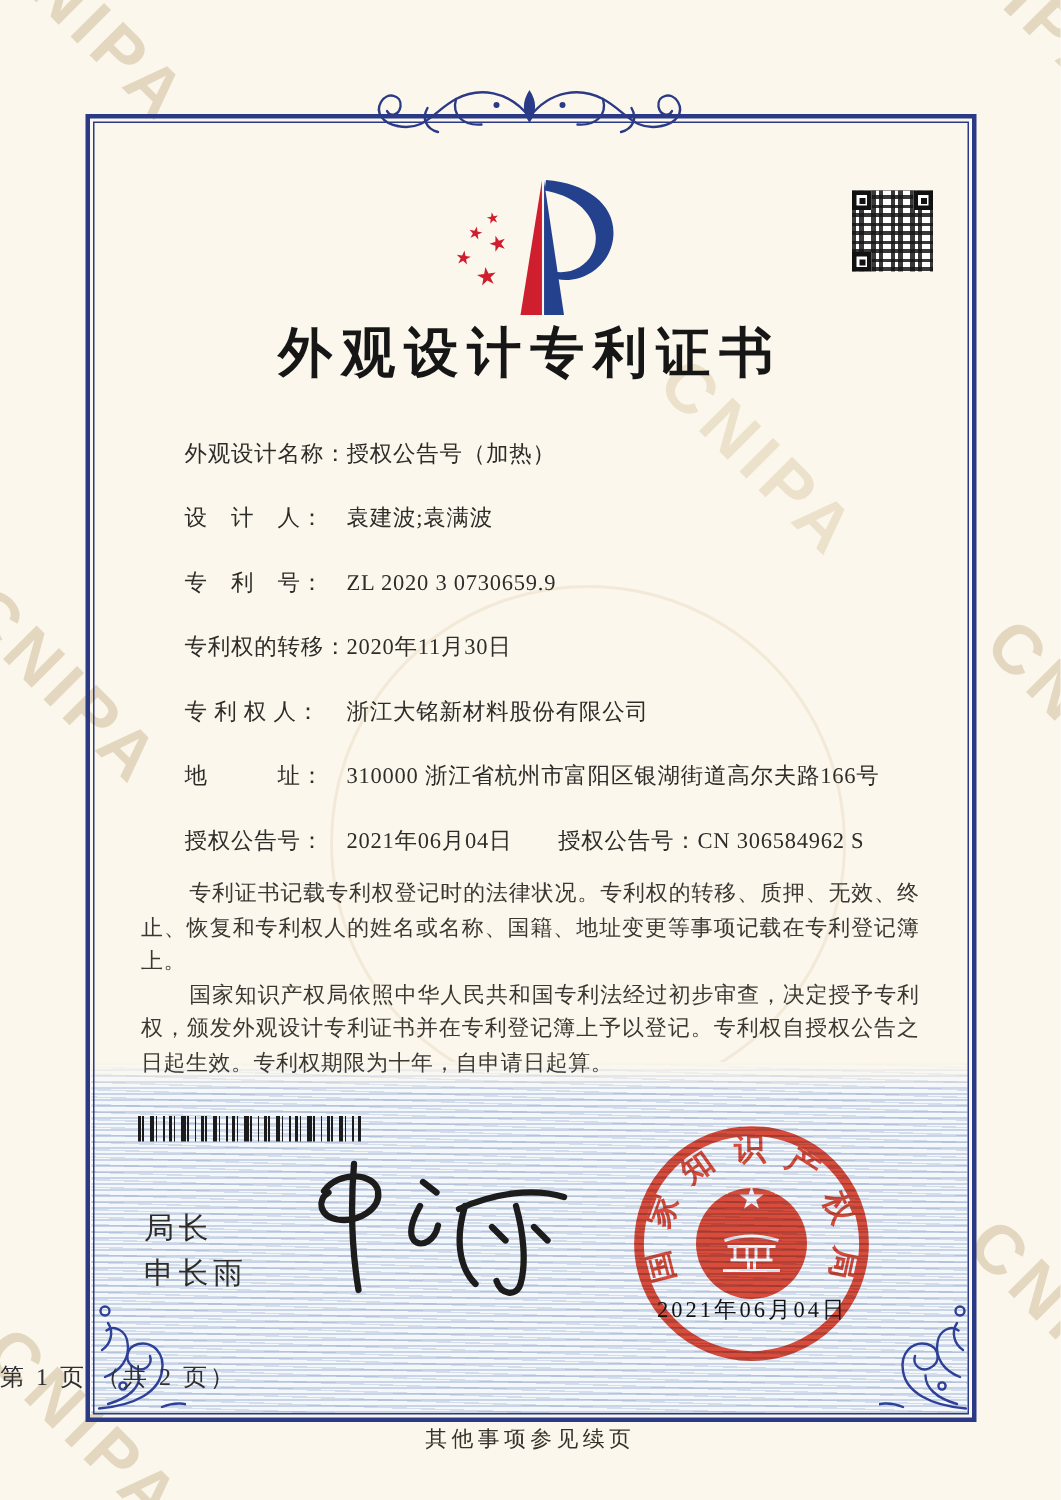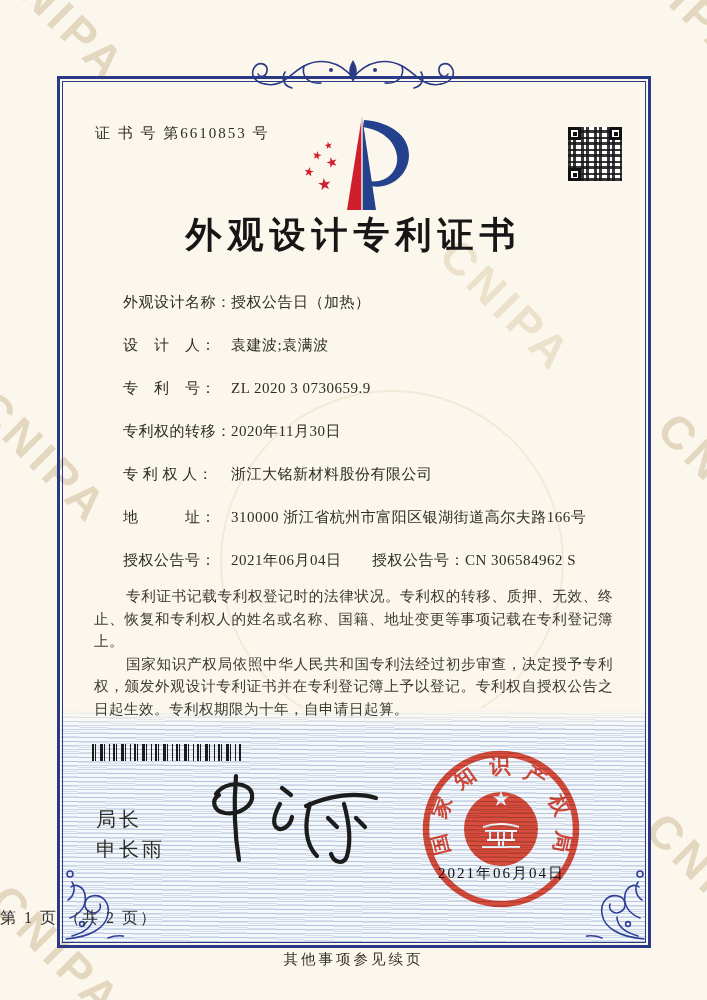--- a/index.html
+++ b/index.html
@@ -131,21 +131,20 @@
       <path d="M4,91 C28,89 44,80 46,66 C48,54 40,46 30,48 C22,50 20,60 28,64 C34,67 40,62 38,56"></path>
       <path d="M8,70 C18,66 25,58 23,47 C22,39 14,35 9,39"></path>
       <path d="M10,88 C24,84 31,77 31,69"></path>
       <path d="M46,90 C56,86 62,88 70,90"></path>
       <path d="M6,52 C12,48 14,40 10,34"></path>
       <circle cx="8" cy="26" r="3"></circle>
       <circle cx="20" cy="76" r="2.4"></circle>
     </g>
   </svg>
 
-  <div class="cert-no">证 书 号 第6610853 号</div>
 
   <div class="qr">
     <div class="f tl"></div>
     <div class="f tr"></div>
     <div class="f bl"></div>
   </div>
 
   <svg class="logo" width="126" height="102" viewBox="0 0 126 102">
     <defs>
       <path id="star1" d="M0,-1 L0.2245,-0.309 L0.951,-0.309 L0.363,0.118 L0.5878,0.809 L0,0.382 L-0.5878,0.809 L-0.363,0.118 L-0.951,-0.309 L-0.2245,-0.309 Z"></path>
@@ -158,21 +157,21 @@
     <use href="#star1" transform="translate(26,45.5) scale(4.6) rotate(12)" fill="#cf1f2e"></use>
     <use href="#star1" transform="translate(41,52.5) scale(5.6) rotate(-18)" fill="#cf1f2e"></use>
     <use href="#star1" transform="translate(18,62) scale(5) rotate(8)" fill="#cf1f2e"></use>
     <use href="#star1" transform="translate(33.5,74.5) scale(6.6) rotate(-8)" fill="#cf1f2e"></use>
   </svg>
 
   <div class="title">外观设计专利证书</div>
 
   <div class="fields">
     <div class="row r0">
-      <span class="lbl">外观设计名称：</span><span class="val">授权公告日（加热）</span>
+      <span class="lbl">外观设计名称：</span><span class="val">授权公告号（加热）</span>
     </div>
     <div class="row r1">
       <span class="lbl">设　计　人：</span><span class="val">袁建波;袁满波</span>
     </div>
     <div class="row r2">
       <span class="lbl">专　利　号：</span><span class="val">ZL 2020 3 0730659.9</span>
     </div>
     <div class="row r3">
       <span class="lbl">专利权的转移：</span><span class="val">2020年11月30日</span>
     </div>

